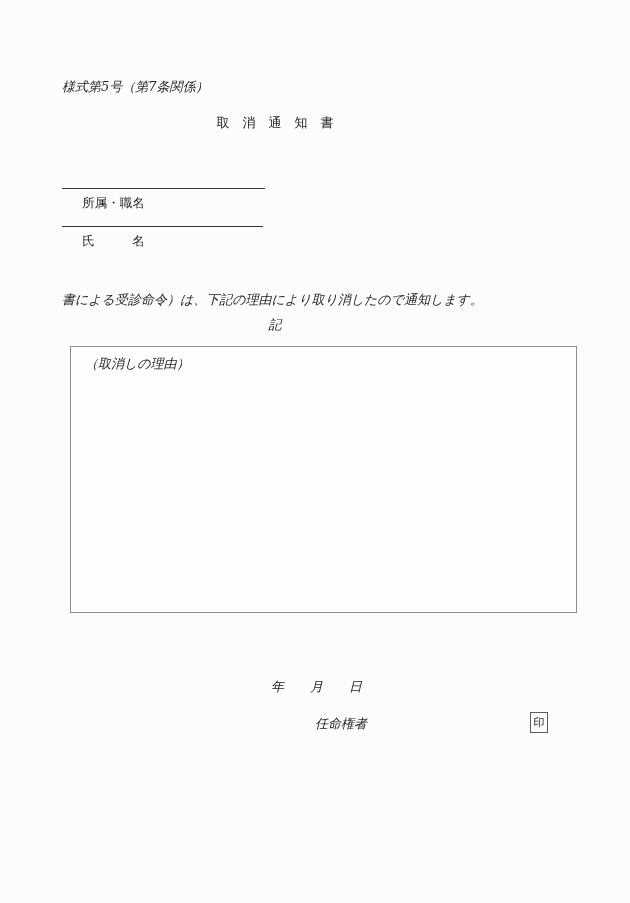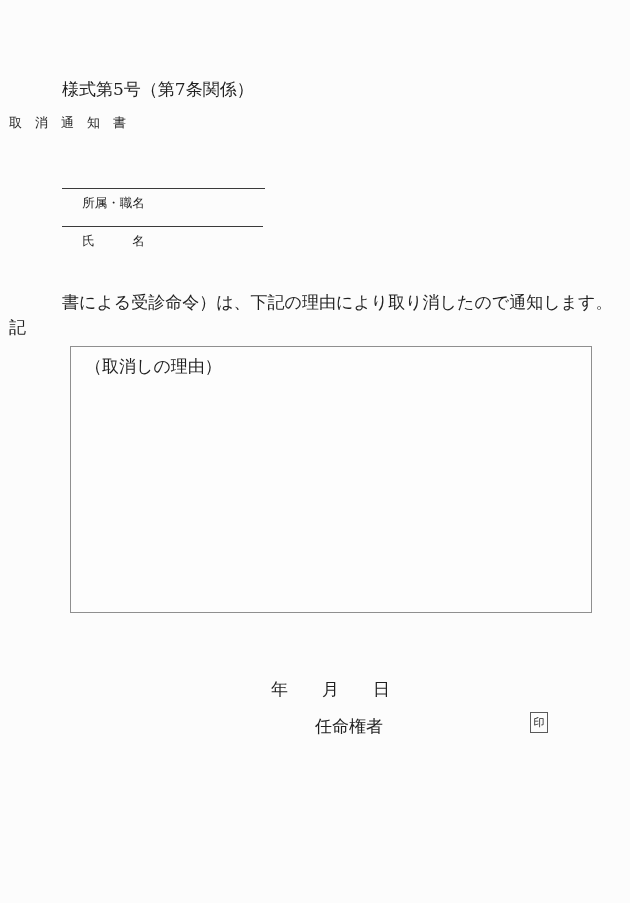--- a/index.html
+++ b/index.html
@@ -11,35 +11,34 @@
     color: #1f1f1f;
   }
   .page {
     position: relative;
     width: 630px;
     height: 903px;
     background: #fcfcfc;
     overflow: hidden;
   }
   .abs { position: absolute; white-space: pre; }
-  .fs  { font-size: 17px; line-height: 1.2; }
-  .center { left: 9px; width: 550px; text-align: left; }
+  .fs  { font-size: 13px; line-height: 1.2; font-style: italic; }
+  .center { left: 0; width: 550px; text-align: center; }
   .field {
     border-bottom: 1px solid #3a3a3a;
     height: 15px;
   }
   .field span {
     font-size: 12.5px;
     line-height: 1.1;
     white-space: pre;
   }
   .reason-box {
     border: 1px solid #8f8f8f;
     background: #fdfdfd;
-    padding-left: 15px;
   }
   .seal-box {
     border: 1px solid #5a5a5a;
     display: flex;
     align-items: center;
     justify-content: center;
     font-size: 11px;
     line-height: 1;
   }
   .title { font-size: 13px; line-height: 1.2; }

